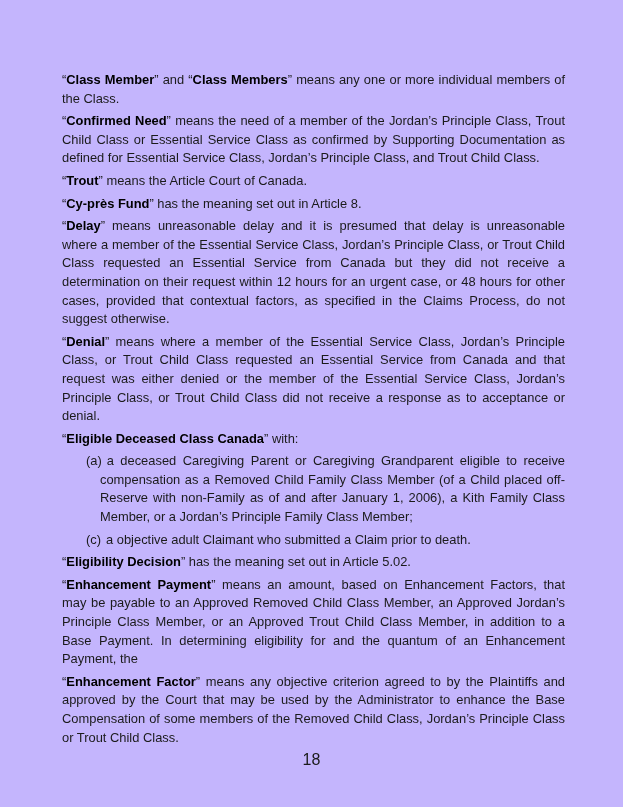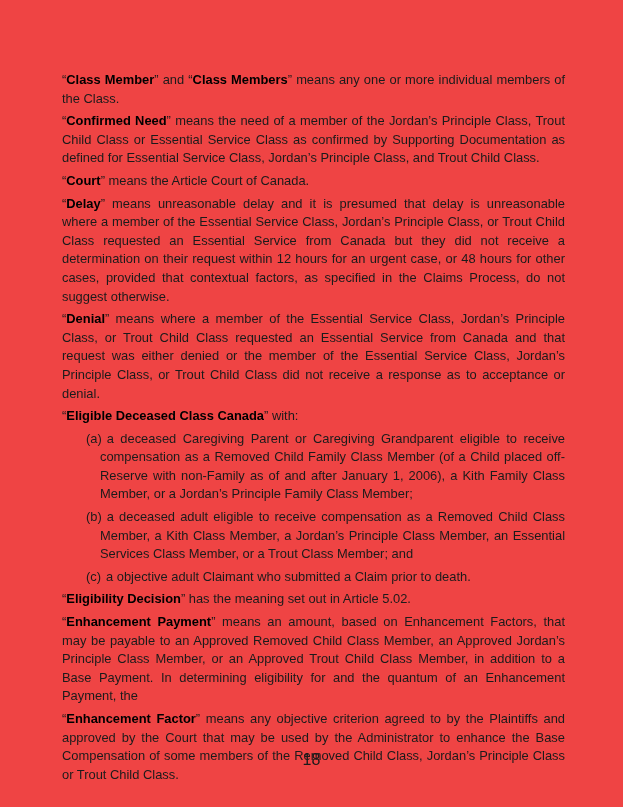--- a/index.html
+++ b/index.html
@@ -4,21 +4,21 @@
 <style>
   html, body {
     margin: 0;
     padding: 0;
     background: #ffffff;
   }
   .page {
     position: relative;
     width: 623px;
     height: 807px;
-    background: #ef4444;
+    background: #c4b5fd;
     overflow: hidden;
     font-family: "Liberation Sans", sans-serif;
     color: #1b1b1b;
   }
   .content {
     position: absolute;
     left: 62px;
     top: 71px;
     width: 503px;
   }
@@ -52,32 +52,32 @@
 </head>
 <body>
 
 <div class="page">
   <div class="content">
 
     <p class="para"><span>“</span><strong>Class Member</strong><span>” and “</span><strong>Class Members</strong><span>” means any one or more individual members of the Class.</span></p>
 
     <p class="para"><span>“</span><strong>Confirmed Need</strong><span>” means the need of a member of the Jordan’s Principle Class, Trout Child Class or Essential Service Class as confirmed by Supporting Documentation as defined for Essential Service Class, Jordan’s Principle Class, and Trout Child Class.</span></p>
 
-    <p class="para"><span>“</span><strong>Court</strong><span>” means the Article Court of Canada.</span></p>
+    <p class="para"><span>“</span><strong>Trout</strong><span>” means the Article Court of Canada.</span></p>
 
+    <p class="para"><span>“</span><strong>Cy-près Fund</strong><span>” has the meaning set out in Article 8.</span></p>
 
     <p class="para"><span>“</span><strong>Delay</strong><span>” means unreasonable delay and it is presumed that delay is unreasonable where a member of the Essential Service Class, Jordan’s Principle Class, or Trout Child Class requested an Essential Service from Canada but they did not receive a determination on their request within 12 hours for an urgent case, or 48 hours for other cases, provided that contextual factors, as specified in the Claims Process, do not suggest otherwise.</span></p>
 
     <p class="para"><span>“</span><strong>Denial</strong><span>” means where a member of the Essential Service Class, Jordan’s Principle Class, or Trout Child Class requested an Essential Service from Canada and that request was either denied or the member of the Essential Service Class, Jordan’s Principle Class, or Trout Child Class did not receive a response as to acceptance or denial.</span></p>
 
     <p class="para"><span>“</span><strong>Eligible Deceased Class Canada</strong><span>” with:</span></p>
 
     <p class="list-item"><span class="li-marker">(a)</span><span>a deceased Caregiving Parent or Caregiving Grandparent eligible to receive compensation as a Removed Child Family Class Member (of a Child placed off-Reserve with non-Family as of and after January 1, 2006), a Kith Family Class Member, or a Jordan’s Principle Family Class Member;</span></p>
 
-    <p class="list-item"><span class="li-marker">(b)</span><span>a deceased adult eligible to receive compensation as a Removed Child Class Member, a Kith Class Member, a Jordan’s Principle Class Member, an Essential Services Class Member, or a Trout Class Member; and</span></p>
 
     <p class="list-item"><span class="li-marker">(c)</span><span>a objective adult Claimant who submitted a Claim prior to death.</span></p>
 
     <p class="para"><span>“</span><strong>Eligibility Decision</strong><span>” has the meaning set out in Article 5.02.</span></p>
 
     <p class="para"><span>“</span><strong>Enhancement Payment</strong><span>” means an amount, based on Enhancement Factors, that may be payable to an Approved Removed Child Class Member, an Approved Jordan’s Principle Class Member, or an Approved Trout Child Class Member, in addition to a Base Payment. In determining eligibility for and the quantum of an Enhancement Payment, the</span></p>
 
     <p class="para"><span>“</span><strong>Enhancement Factor</strong><span>” means any objective criterion agreed to by the Plaintiffs and approved by the Court that may be used by the Administrator to enhance the Base Compensation of some members of the Removed Child Class, Jordan’s Principle Class or Trout Child Class.</span></p>
 
   </div>

